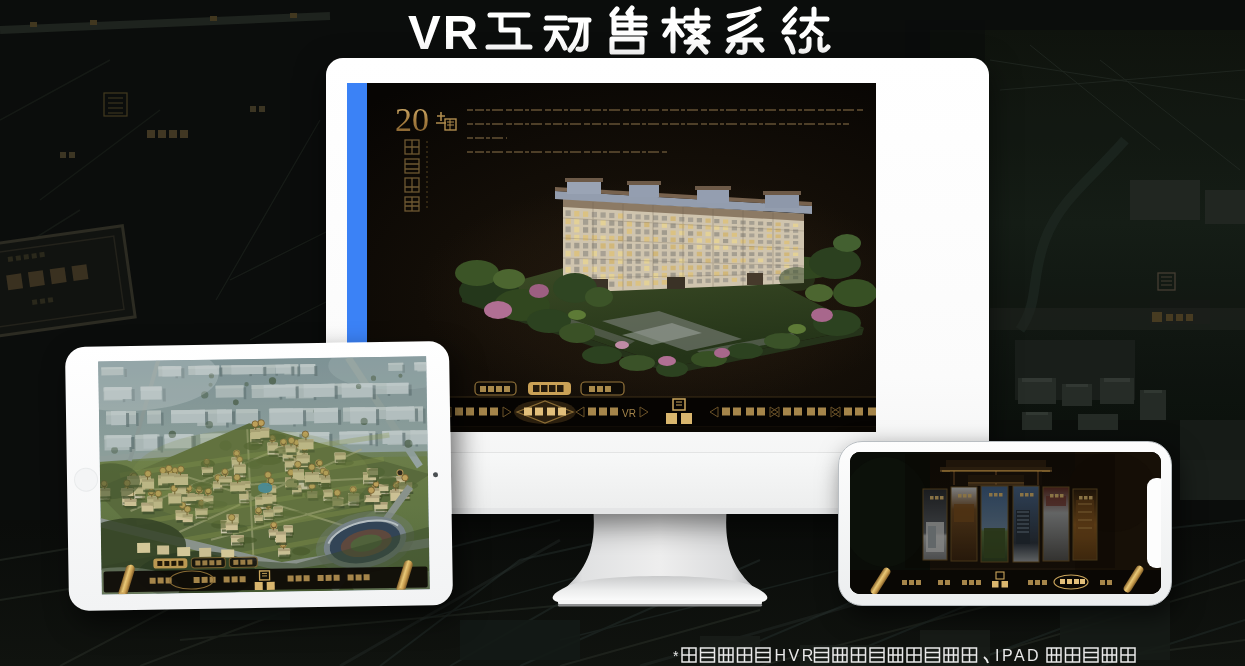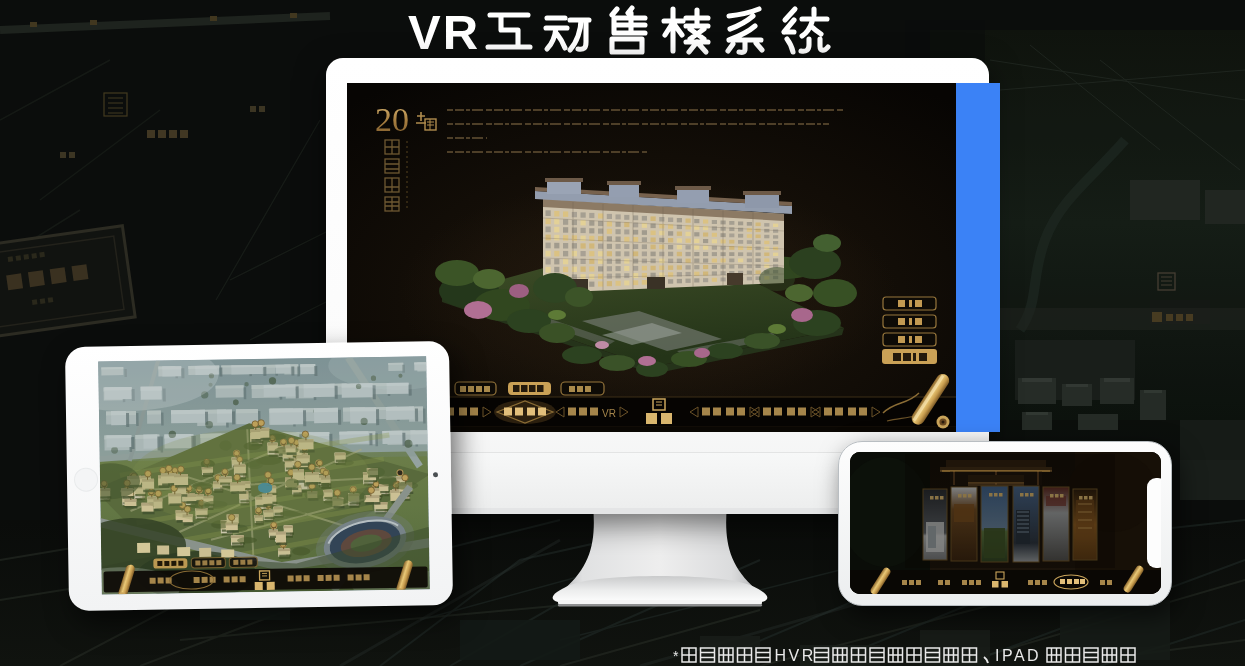--- a/index.html
+++ b/index.html
@@ -193,21 +193,21 @@
 </svg>
 
 <div class="abs" style="left:326px;top:58px;width:663px;height:456px;border-radius:17px;
   background:linear-gradient(180deg,#ffffff 0%,#fbfbfb 70%,#f0f1f1 100%);
   box-shadow:0 10px 30px rgba(0,0,0,0.55);">
 
   <div class="abs" style="left:0;top:394px;width:663px;height:60px;background:linear-gradient(180deg,#f7f8f8,#eceded);border-top:1px solid #e3e4e4;"></div>
   <div class="abs" style="left:0;top:450px;width:663px;height:6px;background:#e4e5e6;border-radius:0 0 17px 17px;"></div>
 </div>
 
-<div class="abs" style="left:347px;top:83px;width:653px;height:349px;background:#3b82f6;overflow:hidden;">
+<div class="abs" style="left:347px;top:83px;width:509px;height:349px;background:#3b82f6;overflow:hidden;padding-left:20px;">
 <svg width="609" height="349" viewBox="0 0 609 349">
   <defs>
     <radialGradient id="softGlow" cx="0.5" cy="0.5" r="0.5">
       <stop offset="0" stop-color="#2e2113" stop-opacity="0.5"></stop>
             <stop offset="0.7" stop-color="#2a1e11" stop-opacity="0.25"></stop>
             <stop offset="1" stop-color="#2a1e11" stop-opacity="0"></stop>
     </radialGradient>
     <radialGradient id="scrGlow" cx="0.5" cy="0.62" r="0.75">
       <stop offset="0" stop-color="#1e160c"></stop>
             <stop offset="0.55" stop-color="#120d07"></stop>

